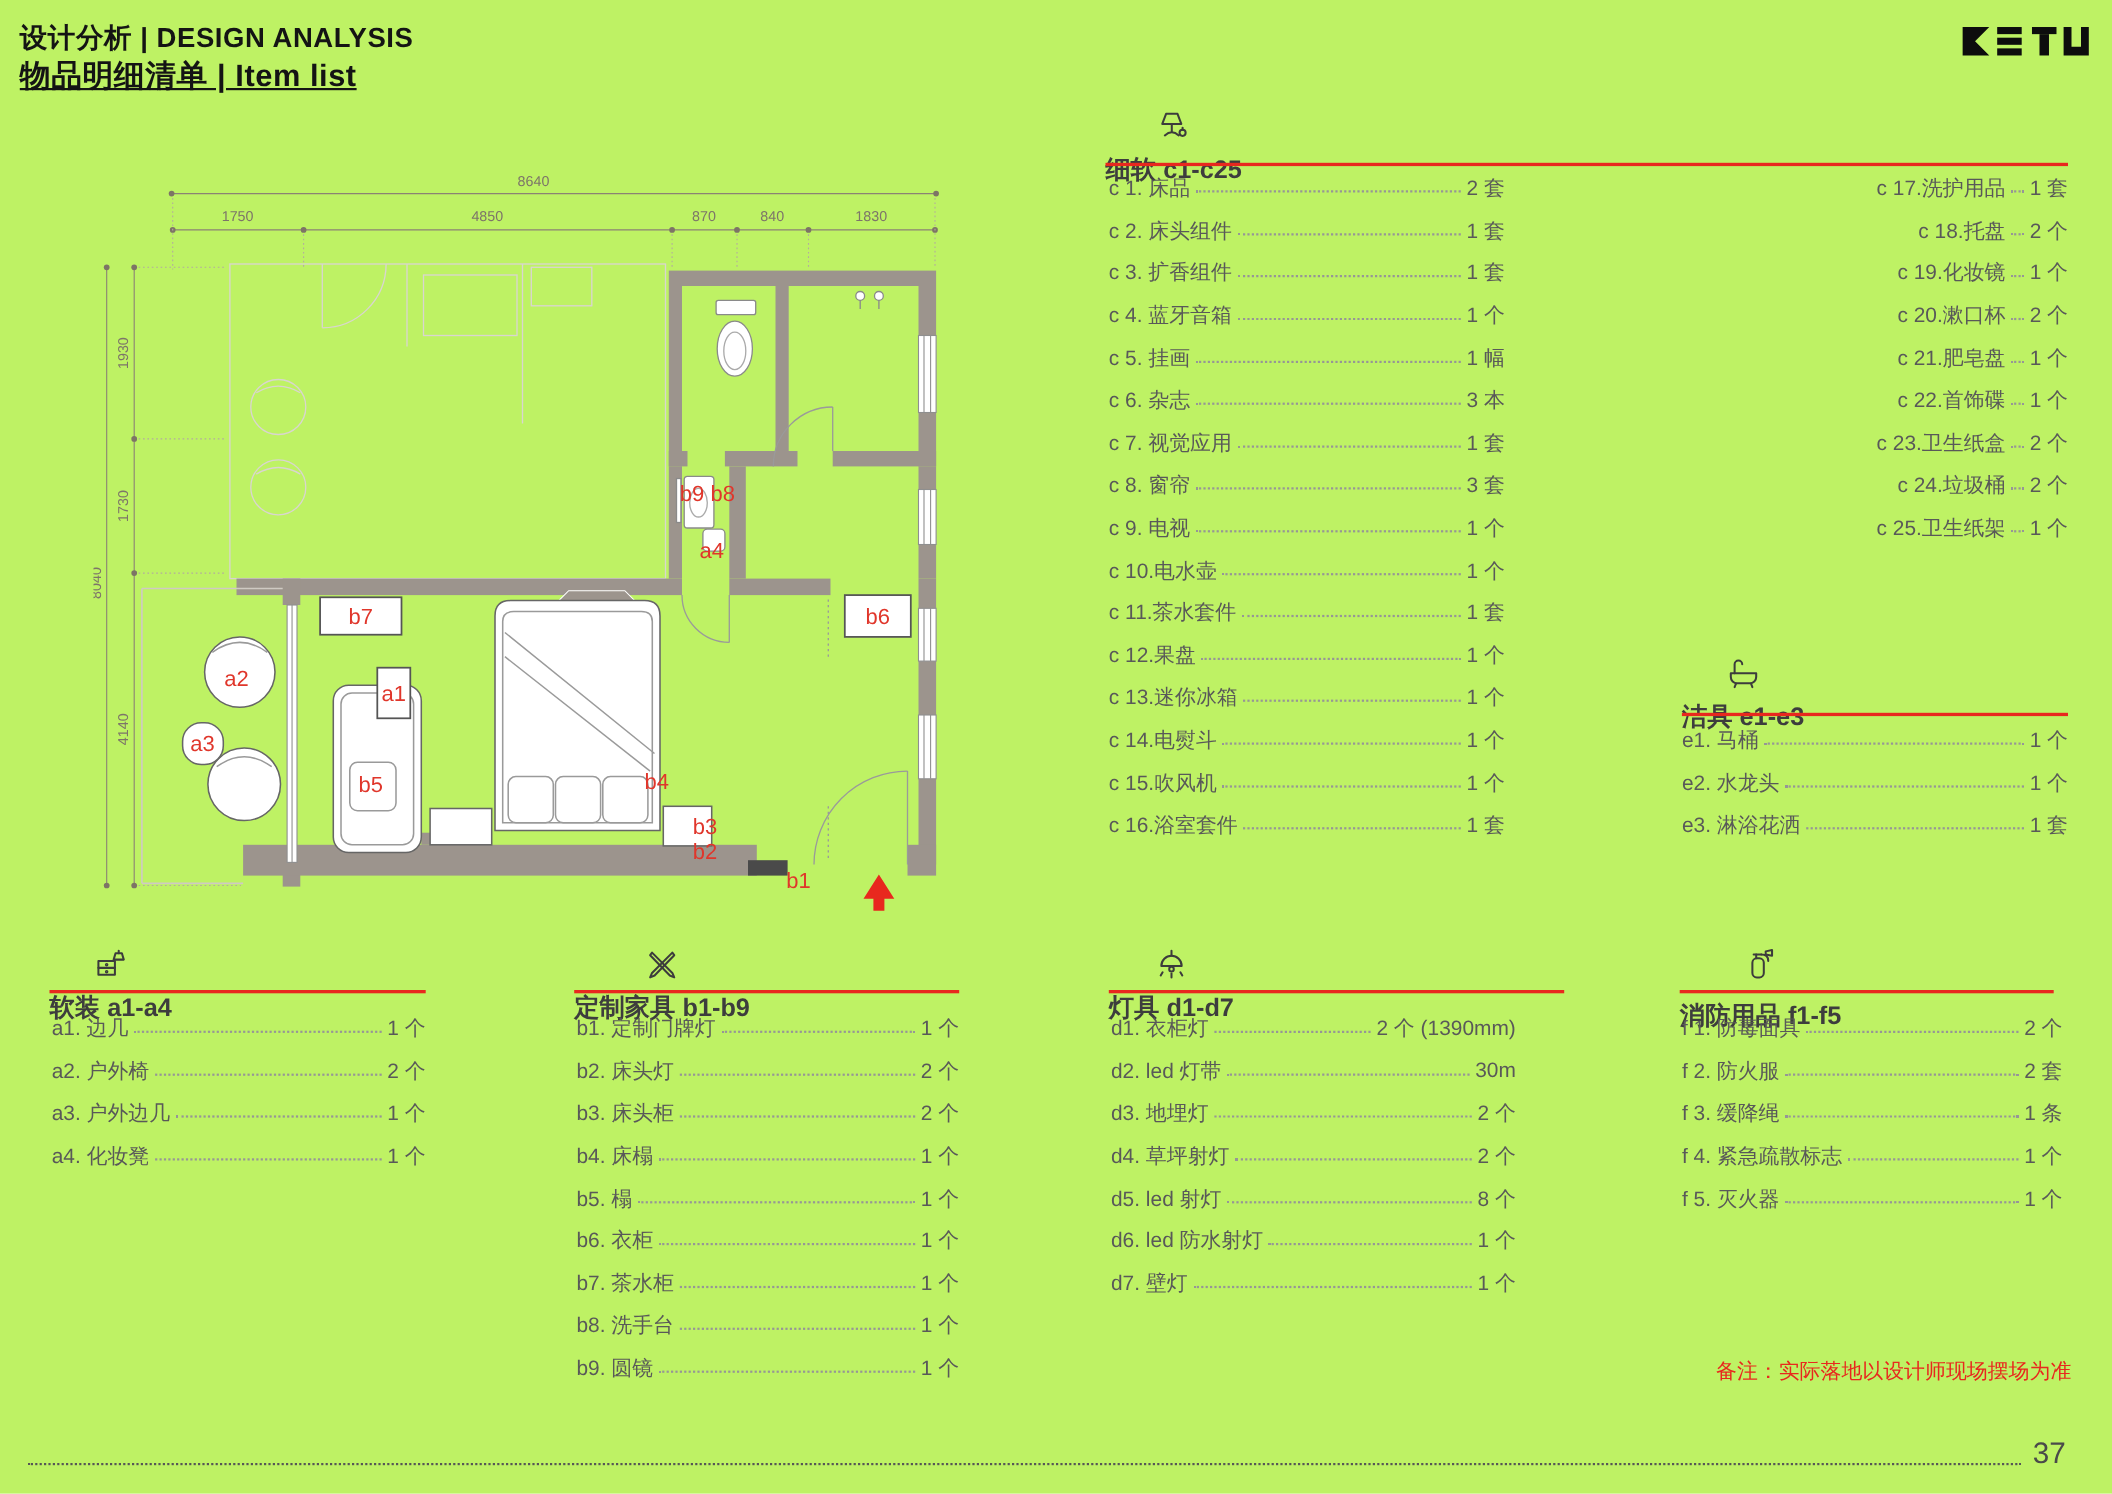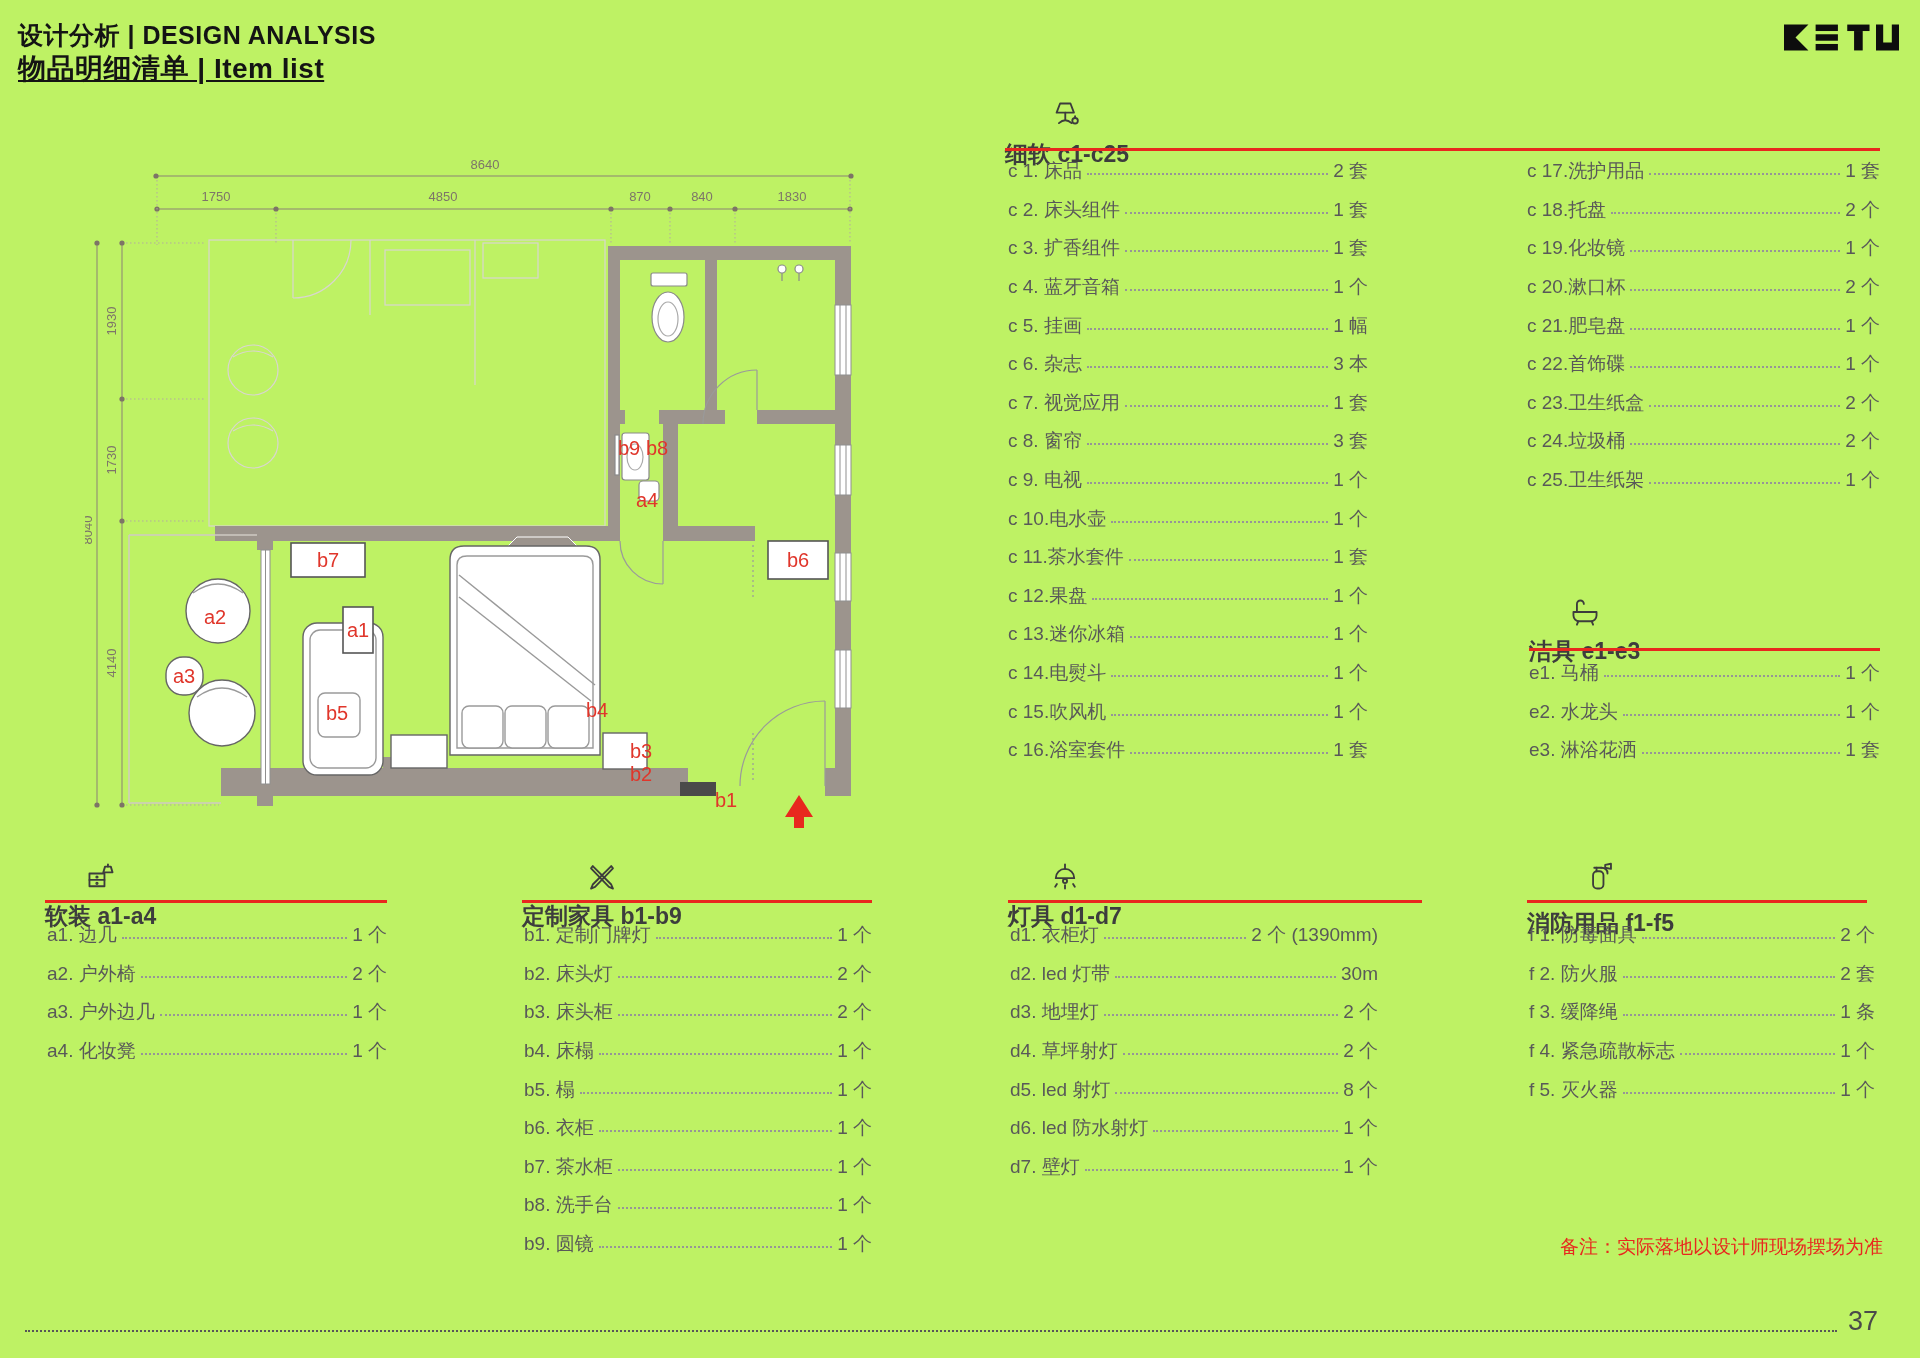--- a/index.html
+++ b/index.html
@@ -317,21 +317,21 @@
         <span class="lbl">c 15.吹风机</span>
         <span class="leader"></span>
         <span class="qty">1 个</span>
       </div>
     <div class="row">
         <span class="lbl">c 16.浴室套件</span>
         <span class="leader"></span>
         <span class="qty">1 套</span>
       </div>
   </div>
-  <div class="list" style="left:1527px;top:152px;width:353px;">
+  <div class="list" style="left:1527px;top:152px;width:353px;align-items:flex-end;">
     <div class="row">
         <span class="lbl">c 17.洗护用品</span>
         <span class="leader"></span>
         <span class="qty">1 套</span>
       </div>
     <div class="row">
         <span class="lbl">c 18.托盘</span>
         <span class="leader"></span>
         <span class="qty">2 个</span>
       </div>

